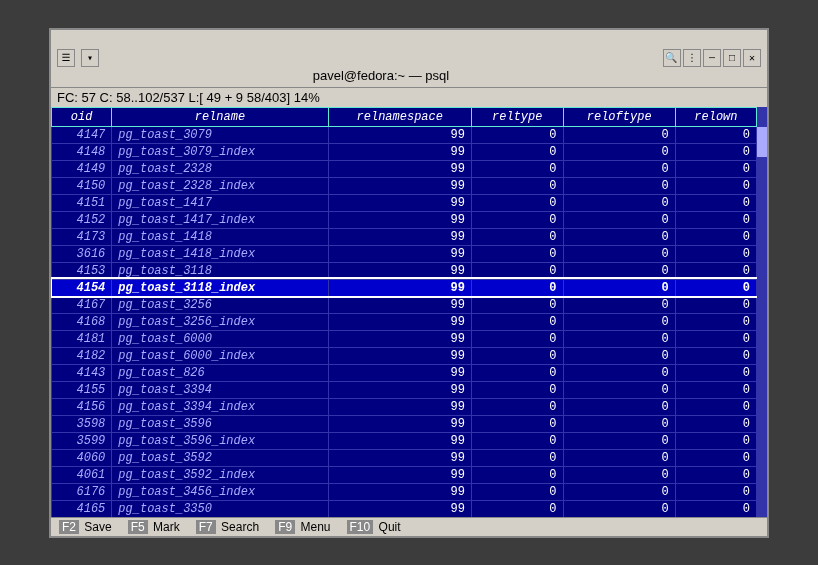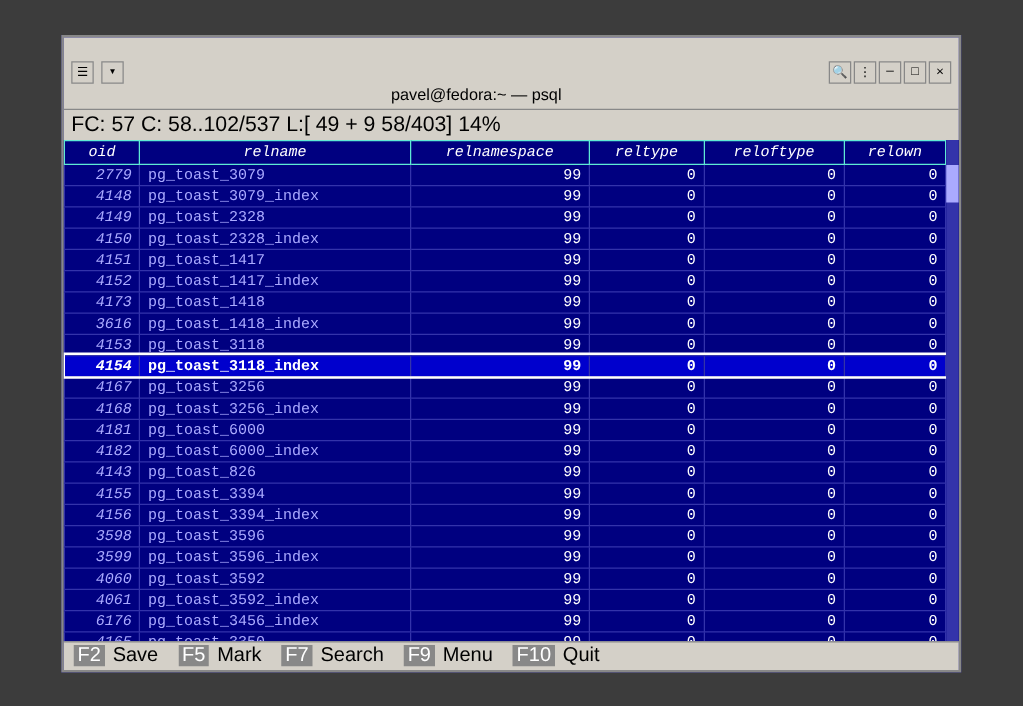--- a/index.html
+++ b/index.html
@@ -46,21 +46,21 @@
       color: #000;
       margin-top: 34px;
     }
     .titlebar-controls {
       display: flex;
       gap: 2px;
     }
     .statusbar {
       background: #d4d0c8;
       font-family: sans-serif;
-      font-size: 17px;
+      font-size: 13px;
       padding: 2px 6px;
       color: #000;
       display: flex;
       gap: 16px;
     }
     .table-container {
       flex: 1;
       overflow: hidden;
     }
     table {
@@ -90,32 +90,33 @@
       padding: 1px 6px;
       white-space: nowrap;
       color: #fff;
     }
     tbody td.oid-col {
       text-align: right;
       font-style: italic;
       color: #aaaaff;
     }
     tbody td.name-col {
+      font-style: italic;
       color: #aaaaff;
     }
     tbody td.num-col {
       text-align: right;
       color: #fff;
     }
     .footer {
       background: #d4d0c8;
       display: flex;
       gap: 0;
       font-family: sans-serif;
-      font-size: 16px;
+      font-size: 12px;
       border-top: 1px solid #888;
     }
     .footer-item {
       padding: 2px 8px;
       color: #000;
       white-space: nowrap;
     }
     .footer-item span.key {
       background: #888;
       color: #fff;
@@ -170,21 +171,21 @@
             <th>oid</th>
             <th>relname</th>
             <th>relnamespace</th>
             <th>reltype</th>
             <th>reloftype</th>
             <th>relown</th>
           </tr>
         </thead>
         <tbody id="table-body">
         <tr>
-              <td class="oid-col">2779</td>
+              <td class="oid-col">4147</td>
               <td class="name-col">pg_toast_3079</td>
               <td class="num-col">99</td>
               <td class="num-col">0</td>
               <td class="num-col">0</td>
               <td class="num-col">0</td>
             </tr>
             <tr>
               <td class="oid-col">4148</td>
               <td class="name-col">pg_toast_3079_index</td>
               <td class="num-col">99</td>

